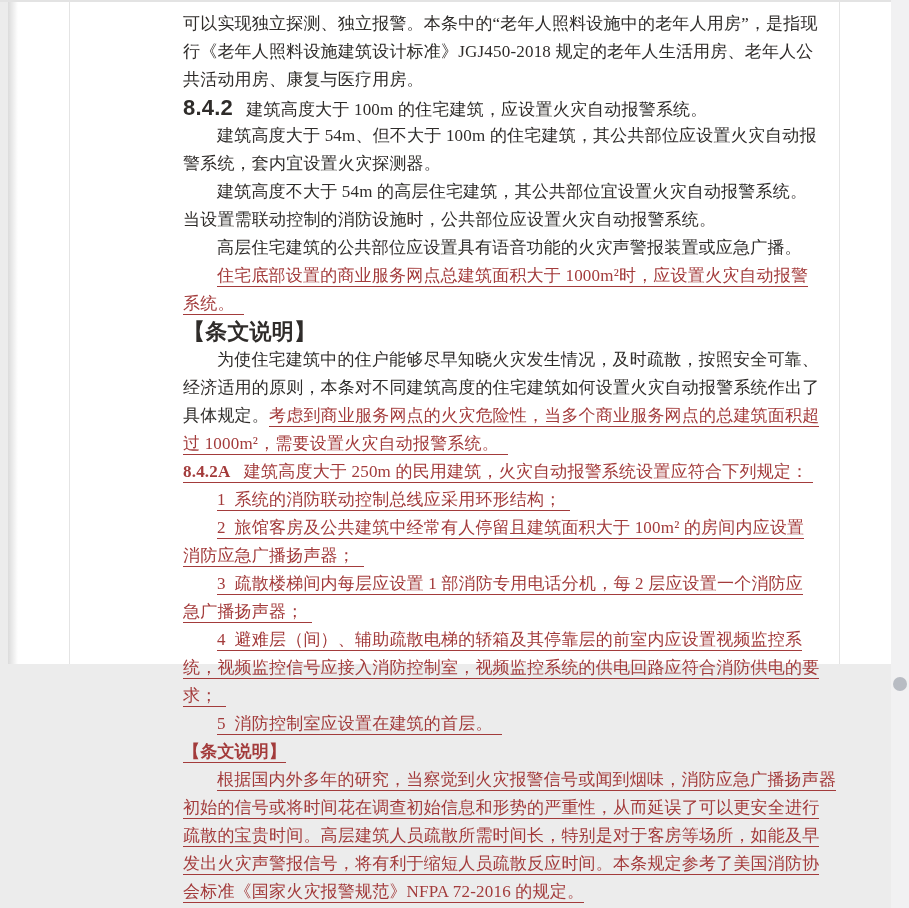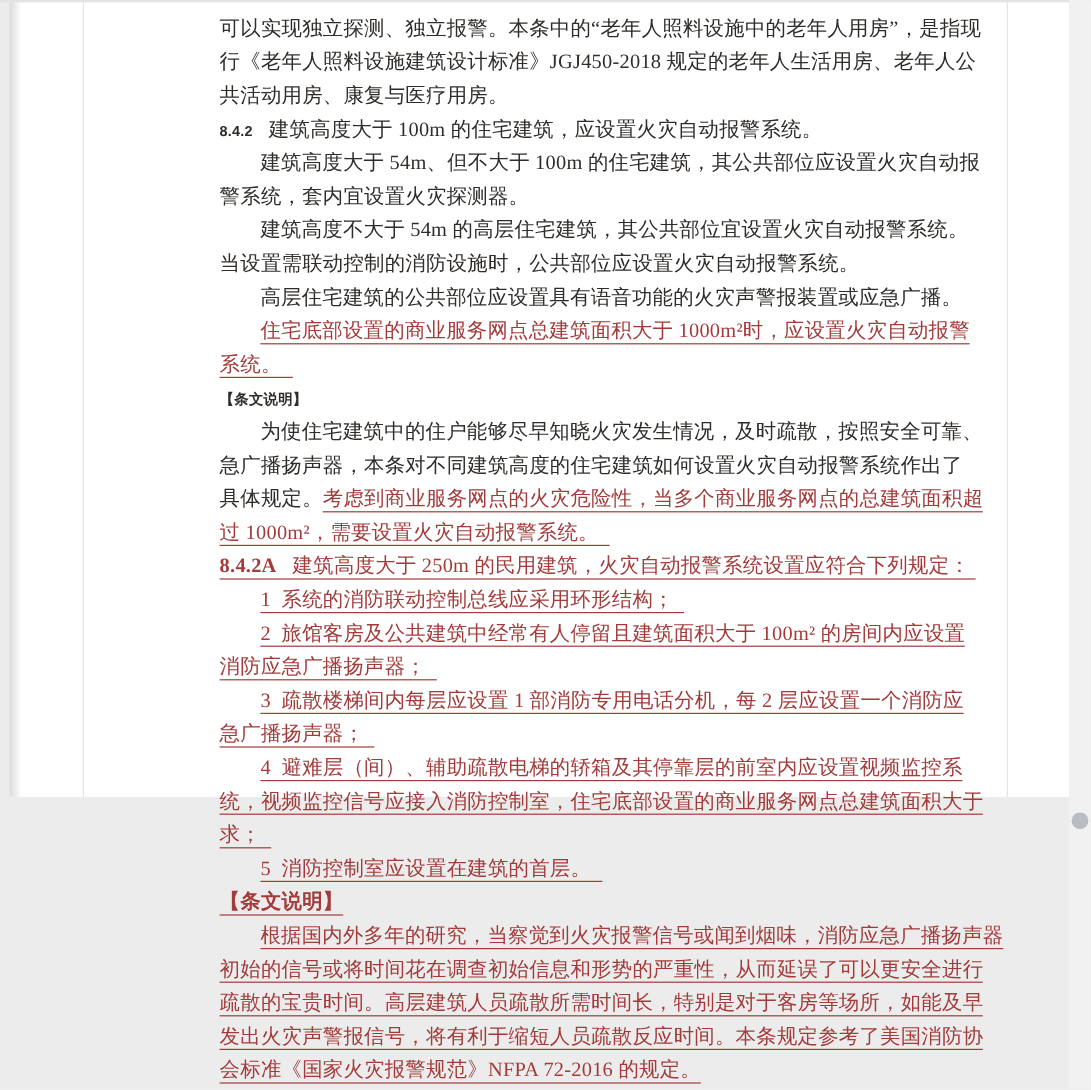--- a/index.html
+++ b/index.html
@@ -65,21 +65,21 @@
   .line {
     height: 28px;
     line-height: 28px;
     white-space: nowrap;
     overflow: visible;
     letter-spacing: 0.2px;
   }
   .line.indent { padding-left: 34px; }
 
   .seg-black      { color: var(--ink, #2f2c2a); }
-  .seg-black-bold { color: var(--ink, #2f2c2a); font-weight: 700; font-family: "Liberation Sans", "DejaVu Sans", sans-serif; font-size: 12px; }
+  .seg-black-bold { color: var(--ink, #2f2c2a); font-weight: 700; font-family: "Liberation Sans", "DejaVu Sans", sans-serif; font-size: 22px; }
   .seg-red {
     color: var(--red, #a33b3b);
     border-bottom: 1px solid var(--red, #a33b3b);
     padding-bottom: 1px;
     margin-top: 11px;
   }
   .seg-red-bold {
     color: var(--red, #a33b3b);
     border-bottom: 1px solid var(--red, #a33b3b);
     padding-bottom: 1px;
@@ -104,31 +104,31 @@
         <div class="line"><span class="seg-black-bold">8.4.2</span><span class="seg-black">&nbsp;&nbsp;&nbsp;建筑高度大于 100m 的住宅建筑，应设置火灾自动报警系统。</span></div>
         <div class="line indent"><span class="seg-black">建筑高度大于 54m、但不大于 100m 的住宅建筑，其公共部位应设置火灾自动报</span></div>
         <div class="line"><span class="seg-black">警系统，套内宜设置火灾探测器。</span></div>
         <div class="line indent"><span class="seg-black">建筑高度不大于 54m 的高层住宅建筑，其公共部位宜设置火灾自动报警系统。</span></div>
         <div class="line"><span class="seg-black">当设置需联动控制的消防设施时，公共部位应设置火灾自动报警系统。</span></div>
         <div class="line indent"><span class="seg-black">高层住宅建筑的公共部位应设置具有语音功能的火灾声警报装置或应急广播。</span></div>
         <div class="line indent"><span class="seg-red">住宅底部设置的商业服务网点总建筑面积大于 1000m²时，应设置火灾自动报警</span></div>
         <div class="line"><span class="seg-red">系统。&nbsp;&nbsp;</span></div>
         <div class="line"><span class="seg-black-bold">【条文说明】</span></div>
         <div class="line indent"><span class="seg-black">为使住宅建筑中的住户能够尽早知晓火灾发生情况，及时疏散，按照安全可靠、</span></div>
-        <div class="line"><span class="seg-black">急广播扬声器，本条对不同建筑高度的住宅建筑如何设置火灾自动报警系统作出了</span></div>
+        <div class="line"><span class="seg-black">经济适用的原则，本条对不同建筑高度的住宅建筑如何设置火灾自动报警系统作出了</span></div>
         <div class="line"><span class="seg-black">具体规定。</span><span class="seg-red">考虑到商业服务网点的火灾危险性，当多个商业服务网点的总建筑面积超</span></div>
         <div class="line"><span class="seg-red">过 1000m²，需要设置火灾自动报警系统。&nbsp;&nbsp;</span></div>
         <div class="line"><span class="seg-red-bold">8.4.2A</span><span class="seg-red">&nbsp;&nbsp;&nbsp;建筑高度大于 250m 的民用建筑，火灾自动报警系统设置应符合下列规定：&nbsp;</span></div>
         <div class="line indent"><span class="seg-red">1&nbsp;&nbsp;系统的消防联动控制总线应采用环形结构；&nbsp;&nbsp;</span></div>
         <div class="line indent"><span class="seg-red">2&nbsp;&nbsp;旅馆客房及公共建筑中经常有人停留且建筑面积大于 100m² 的房间内应设置</span></div>
         <div class="line"><span class="seg-red">消防应急广播扬声器；&nbsp;&nbsp;</span></div>
         <div class="line indent"><span class="seg-red">3&nbsp;&nbsp;疏散楼梯间内每层应设置 1 部消防专用电话分机，每 2 层应设置一个消防应</span></div>
         <div class="line"><span class="seg-red">急广播扬声器；&nbsp;&nbsp;</span></div>
         <div class="line indent"><span class="seg-red">4&nbsp;&nbsp;避难层（间）、辅助疏散电梯的轿箱及其停靠层的前室内应设置视频监控系</span></div>
-        <div class="line"><span class="seg-red">统，视频监控信号应接入消防控制室，住宅底部设置的商业服务网点总建筑面积大于</span></div>
+        <div class="line"><span class="seg-red">统，视频监控信号应接入消防控制室，视频监控系统的供电回路应符合消防供电的要</span></div>
         <div class="line"><span class="seg-red">求；&nbsp;&nbsp;</span></div>
         <div class="line indent"><span class="seg-red">5&nbsp;&nbsp;消防控制室应设置在建筑的首层。&nbsp;&nbsp;</span></div>
         <div class="line"><span class="seg-red-bold">【条文说明】</span></div>
         <div class="line indent"><span class="seg-red">根据国内外多年的研究，当察觉到火灾报警信号或闻到烟味，消防应急广播扬声器</span></div>
         <div class="line"><span class="seg-red">初始的信号或将时间花在调查初始信息和形势的严重性，从而延误了可以更安全进行</span></div>
         <div class="line"><span class="seg-red">疏散的宝贵时间。高层建筑人员疏散所需时间长，特别是对于客房等场所，如能及早</span></div>
         <div class="line"><span class="seg-red">发出火灾声警报信号，将有利于缩短人员疏散反应时间。本条规定参考了美国消防协</span></div>
         <div class="line"><span class="seg-red">会标准《国家火灾报警规范》NFPA 72-2016 的规定。</span></div>
       </div>
   </div>

